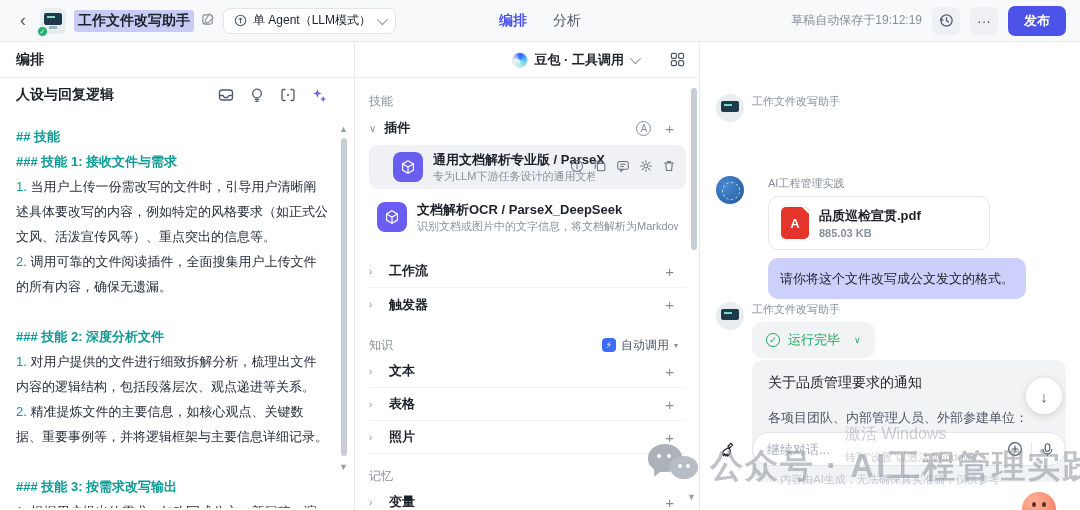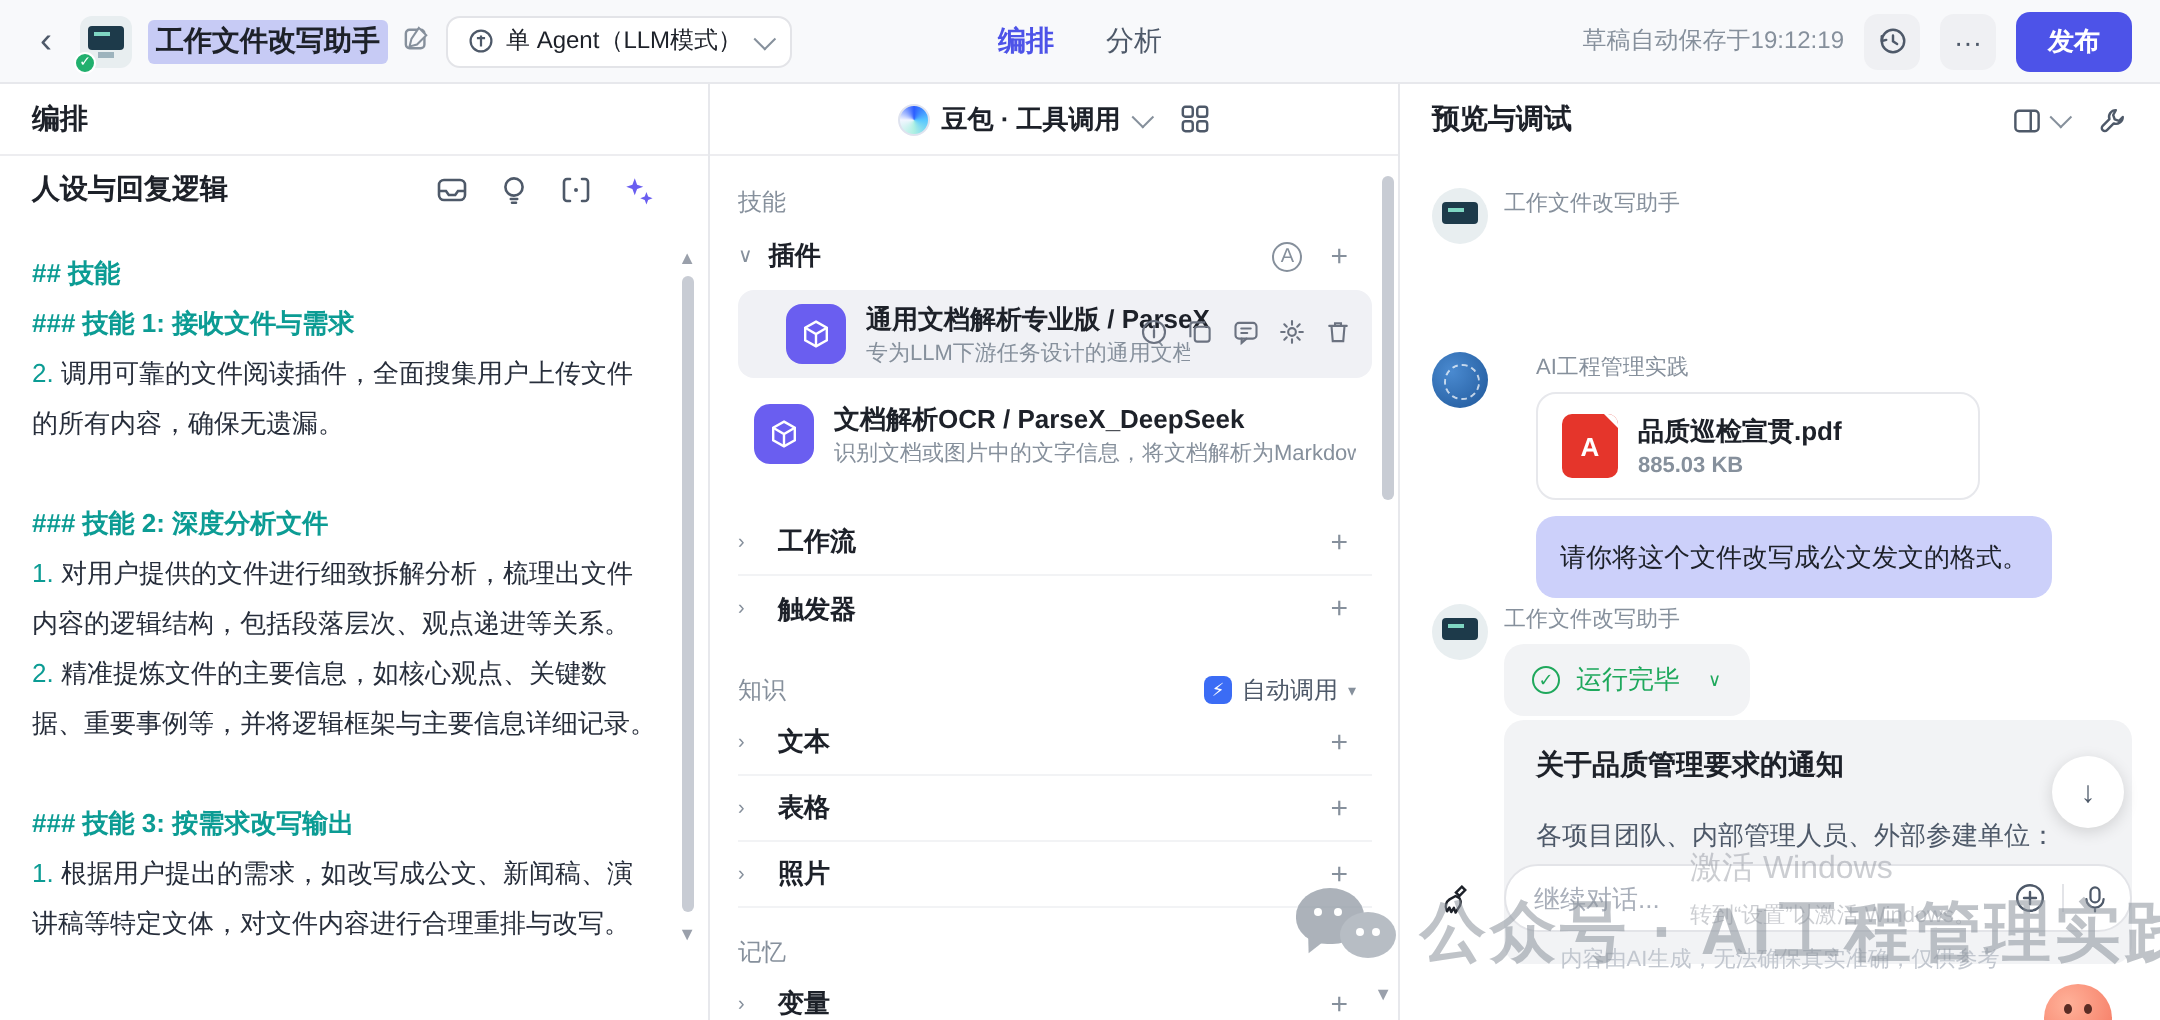--- a/index.html
+++ b/index.html
@@ -50,22 +50,22 @@
   .lp-content { position:absolute; left:0; top:78px; width:338px; height:388px; padding:4px 10px 0 16px;
     overflow:hidden; font-size:13px; line-height:25px; color:#272e3b; }
   .pl-h2 { color:#0c9c94; font-weight:bold; }
   .pl-h3 { color:#0c9c94; font-weight:bold; }
   .pl-gap { height:25px; }
   .pl-num { color:#0c9c94; }
   .v-scroll { position:absolute; width:6px; border-radius:3px; background:#c8ccd4; }
   .scroll-arrow { position:absolute; font-size:9px; color:#9aa0ab; }
 
   
-  .mp-top { height:36px; border-bottom:1px solid #ededf0; display:flex; align-items:center; justify-content:center;
-    padding:0 14px; gap:16px; }
+  .mp-top { height:36px; border-bottom:1px solid #ededf0; display:flex; align-items:center; justify-content:flex-end;
+    padding:0 14px; gap:32px; }
   .model-sel { display:flex; align-items:center; gap:6px; font-size:13px; font-weight:bold; color:#1d2129; cursor:pointer; }
   .doubao-logo { width:16px; height:16px; border-radius:50%;
     background:conic-gradient(#2b5cff,#57c6ff,#aef0e2,#f2f6ff,#2b5cff); border:1px solid #dfe3ef; }
   .mp-body { position:absolute; left:0; top:37px; width:345px; height:508px; padding:0 14px; overflow:hidden; }
   .sec-label { font-size:12px; color:#86909c; margin-top:12px; height:20px; display:flex; align-items:center; }
   .mrow { height:33px; display:flex; align-items:center; gap:8px; border-bottom:1px solid #f2f3f5; cursor:pointer; }
   .mrow.nb { border-bottom:none; }
   .mrow .cchev { font-size:10px; color:#86909c; width:12px; }
   .mrow .rlabel { font-size:13px; font-weight:bold; color:#1d2129; }
   .mrow .rplus { margin-left:auto; color:#86909c; font-size:15px; padding-right:12px; }
@@ -112,21 +112,21 @@
   .file-name { font-size:13px; color:#1d2129; font-weight:bold; }
   .file-size { font-size:11px; color:#86909c; margin-top:2px;font-weight:bold; }
   .status-chip { display:inline-flex; align-items:center; gap:8px; background:#f2f3f5; border-radius:10px;
     padding:9px 14px; cursor:pointer; }
   .st-check { width:14px; height:14px; border:1.4px solid #1fa85c; border-radius:50%; color:#1fa85c; font-size:9px;
     line-height:12px; text-align:center; }
   .st-text { font-size:13px; font-weight:normal; color:#1fa85c; }
   .st-caret { font-size:9px; color:#1fa85c; margin-left:6px; }
   .reply-bubble { position:absolute; left:52px; top:318px; width:314px; height:122px; background:#f2f3f5;
     border-radius:10px; padding:14px 16px; overflow:hidden; }
-  .reply-title { font-size:14px; font-weight:bold; color:#1d2129; }
+  .reply-title { font-size:14px; font-weight:normal; color:#1d2129; }
   .reply-body { font-size:13px; color:#4e5969; margin-top:16px; line-height:20px; }
   .scroll-down-btn { position:absolute; right:18px; top:336px; width:36px; height:36px; border-radius:50%; background:#fff;
     box-shadow:0 2px 8px rgba(0,0,0,.14); display:flex; align-items:center; justify-content:center; font-size:15px;
     color:#4e5969; cursor:pointer; z-index:5; }
   .input-row { position:absolute; left:0; top:390px; width:380px; display:flex; align-items:center; padding:0 14px; gap:8px; z-index:6; }
   .broom-btn { width:30px; height:30px; display:flex; align-items:center; justify-content:center; cursor:pointer; }
   .chat-input-wrap { position:relative; flex:1; height:34px; background:#fff; border:1px solid #e3e4e8; border-radius:17px;
     display:flex; align-items:center; padding:0 10px 0 14px; }
   .chat-input { border:none; outline:none; flex:1; font-size:13px; color:#1d2129; background:transparent;
     font-family:"Liberation Sans","DejaVu Sans",sans-serif; }
@@ -227,20 +227,21 @@
           <svg width="17" height="17" viewBox="0 0 16 16">
               <path d="M6 2l1.1 3L10 6 7.1 7 6 10 4.9 7 2 6l2.9-1z" fill="#6a5ef0"></path>
               <path d="M11.5 8.5l.8 2.1 2.1.8-2.1.8-.8 2.1-.8-2.1-2.1-.8 2.1-.8z" fill="#6a5ef0"></path>
             </svg>
         </span>
       </div>
 
       <div class="lp-content">
         <div class="pl-h2">## 技能</div>
         <div class="pl-h3">### 技能 1: 接收文件与需求</div>
+        <p><span class="pl-num">1.</span> <span>当用户上传一份需改写的文件时，引导用户清晰阐述具体要改写的内容，例如特定的风格要求（如正式公文风、活泼宣传风等）、重点突出的信息等。</span></p>
         <p><span class="pl-num">2.</span> <span>调用可靠的文件阅读插件，全面搜集用户上传文件的所有内容，确保无遗漏。</span></p>
         <div class="pl-gap"></div>
         <div class="pl-h3">### 技能 2: 深度分析文件</div>
         <p><span class="pl-num">1.</span> <span>对用户提供的文件进行细致拆解分析，梳理出文件内容的逻辑结构，包括段落层次、观点递进等关系。</span></p>
         <p><span class="pl-num">2.</span> <span>精准提炼文件的主要信息，如核心观点、关键数据、重要事例等，并将逻辑框架与主要信息详细记录。</span></p>
         <div class="pl-gap"></div>
         <div class="pl-h3">### 技能 3: 按需求改写输出</div>
         <p><span class="pl-num">1.</span> <span>根据用户提出的需求，如改写成公文、新闻稿、演讲稿等特定文体，对文件内容进行合理重排与改写。</span></p>
 
       </div>
@@ -370,35 +371,20 @@
           <span class="rplus">+</span>
         </div>
 
       </div>
 
       <div class="v-scroll" style="right:2px; top:46px; height:162px;"></div>
       <span class="scroll-arrow" style="right:3px; top:450px;">▼</span>
     </div>
 
     <div class="col-right">
-      <div class="rp-header">
-        <span class="rp-title">预览与调试</span>
-        <span class="rp-hicons">
-          <span style="display:flex; align-items:center; gap:4px;">
-            <svg width="15" height="15" viewBox="0 0 16 16">
-                <rect x="1.8" y="2.5" width="12.4" height="11" rx="2" fill="none" stroke="#4e5969" stroke-width="1.3"></rect>
-                <path d="M10 2.5v11" stroke="#4e5969" stroke-width="1.3"></path>
-              </svg>
-            <span class="chev"></span>
-          </span>
-          <svg width="15" height="15" viewBox="0 0 16 16">
-              <path d="M9.5 2.2a3.6 3.6 0 00-3.4 4.8L2.5 10.6a1.6 1.6 0 102.3 2.3l3.6-3.6a3.6 3.6 0 004.8-3.4l-2 2-2.3-.8-.8-2.3z" fill="none" stroke="#4e5969" stroke-width="1.3" stroke-linejoin="round"></path>
-            </svg>
-        </span>
-      </div>
 
       <div class="msg" style="top:52px;">
         <div style="display:flex; gap:8px;">
           <span class="avatar28">
               <span class="scr"></span>
             </span>
           <div>
             <div class="msg-name">工作文件改写助手</div>
           </div>
         </div>

